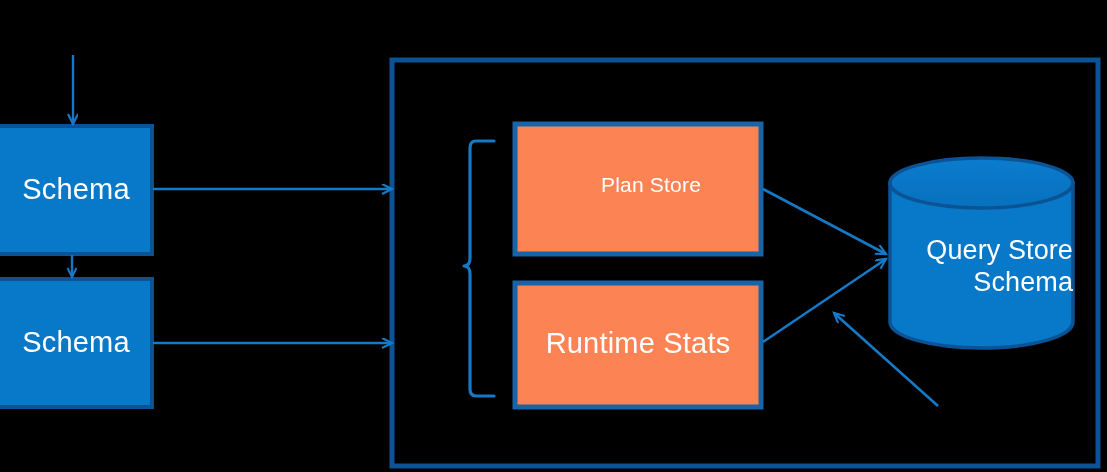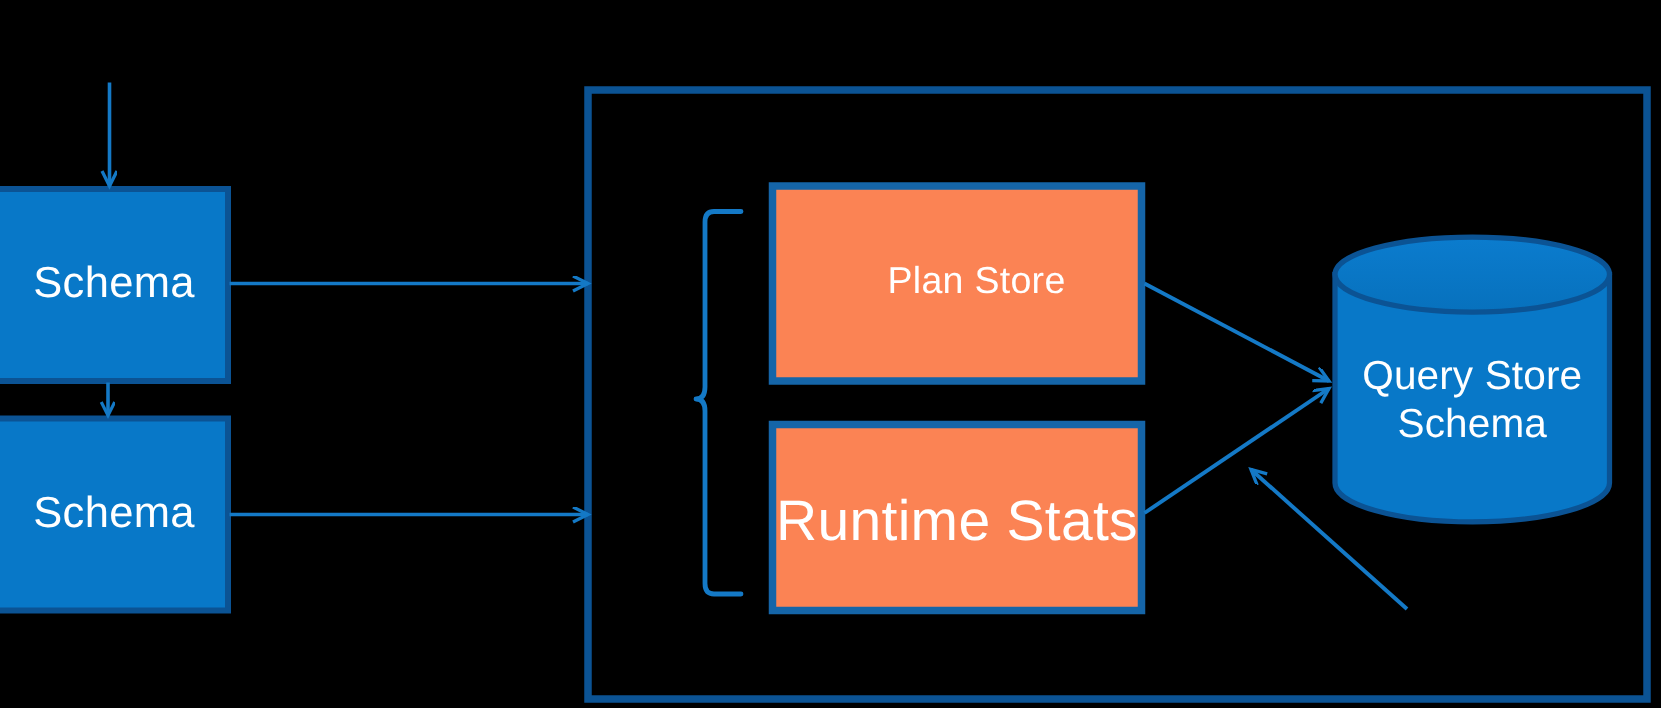--- a/index.html
+++ b/index.html
@@ -46,36 +46,37 @@
     left: 0px;
     top: 325px;
     width: 152px;
     font-size: 29px;
     letter-spacing: 0.2px;
   }
   .lbl-plan-store {
     left: 513px;
     top: 173px;
     width: 276px;
-    font-size: 25px;
+    font-size: 21px;
     letter-spacing: 0.2px;
   }
   .lbl-runtime-stats {
     left: 513px;
     top: 326px;
     width: 250px;
-    font-size: 38px;
+    font-size: 29px;
     letter-spacing: 0.2px;
   }
   .lbl-query-store {
     left: 890px;
     top: 235px;
     width: 183px;
     font-size: 27px;
     letter-spacing: 0.1px;
+    text-align: right;
   }
 </style>
 </head>
 <body>
 
 <div id="canvas">
 
   <svg class="svg-layer" viewBox="0 0 1107 472" xmlns="http://www.w3.org/2000/svg">
 
     <defs>

